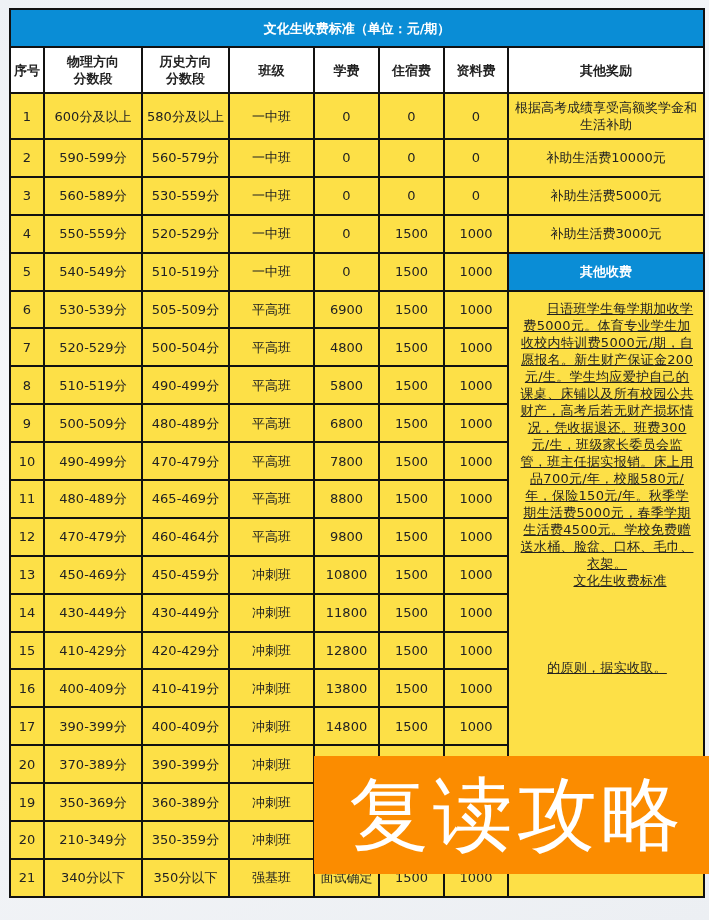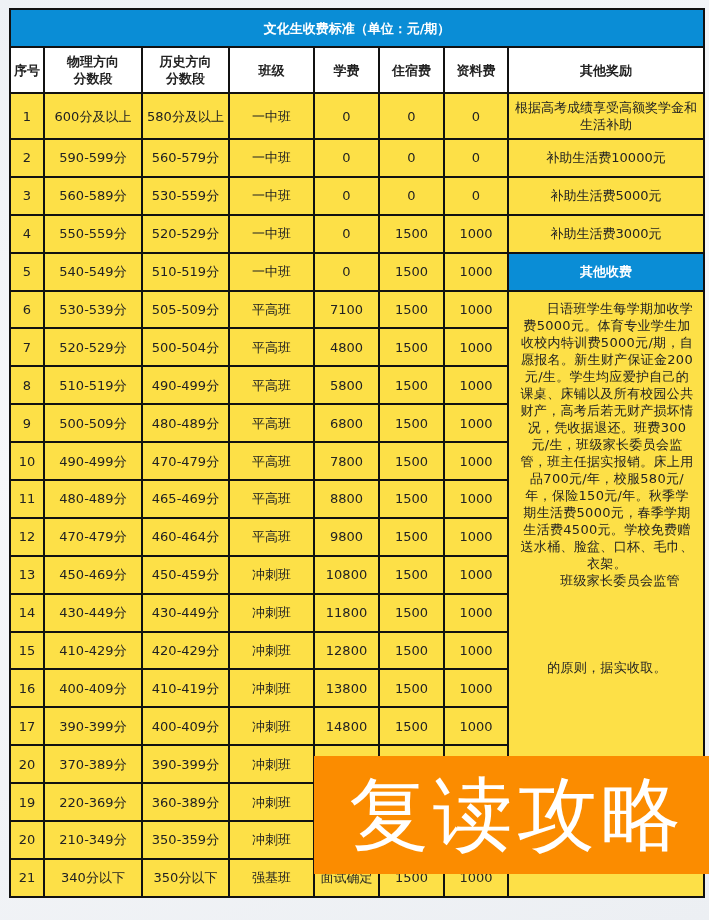--- a/index.html
+++ b/index.html
@@ -24,21 +24,21 @@
   .title-cell {
     background:#0a8dd6; color:#fff; font-weight:bold;
     height:36px; font-size:13px;
   }
   .hdr th { height:44px; font-weight:bold; font-size:13px; background:#fff; }
   .data-row td { height:35.9px; }
   .reward-blue { background:#0a8dd6; color:#fff; font-weight:bold;font-family:Liberation Serif, serif; }
   .other-text {
     vertical-align:top !important; text-align:left;
     padding:8px 8px 0 10px !important;
-    font-size:13.5px; line-height:23.6px; letter-spacing:0.3px;
+    font-size:13.5px; line-height:23.6px; letter-spacing:0.3px;text-decoration:underline;
   }
   .indent { display:block; text-indent:2em; }
   .banner {
     position:absolute; left:314px; top:756px; width:406px; height:118px;
     background:#fb8c00;
     display:flex; align-items:center; justify-content:center;
   }
   .banner span {
     color:#fff; font-size:80px; line-height:1; letter-spacing:4px;
     font-family:"DejaVu Sans", sans-serif;
@@ -122,26 +122,26 @@
         <td>0</td>
         <td>1500</td>
         <td>1000</td>
         <td class="reward-blue">其他收费</td>
       </tr>
       <tr class="data-row">
         <td>6</td>
         <td>530-539分</td>
         <td>505-509分</td>
         <td>平高班</td>
-        <td>7100</td>
+        <td>6900</td>
         <td>1500</td>
         <td>1000</td>
         <td class="other-text" rowspan="16">
           <span class="indent">日语班学生每学期加收学费5000元。体育专业学生加收校内特训费5000元/期，自愿报名。新生财产保证金200元/生。学生均应爱护自己的课桌、床铺以及所有校园公共财产，高考后若无财产损坏情况，凭收据退还。班费300元/生，班级家长委员会监管，班主任据实报销。床上用品700元/年，校服580元/年，保险150元/年。秋季学期生活费5000元，春季学期生活费4500元。学校免费赠送水桶、脸盆、口杯、毛巾、衣架。</span>
-          <span class="indent">班级家长委员会监管</span>
+          <span class="indent">文化生收费标准</span>
           <span style="display:block;height:70px"></span>
           <span style="display:block">的原则，据实收取。</span>
         </td>
       </tr>
       <tr class="data-row">
         <td>7</td>
         <td>520-529分</td>
         <td>500-504分</td>
         <td>平高班</td>
         <td>4800</td>
@@ -242,21 +242,21 @@
         <td>20</td>
         <td>370-389分</td>
         <td>390-399分</td>
         <td>冲刺班</td>
         <td></td>
         <td></td>
         <td></td>
       </tr>
       <tr class="data-row">
         <td>19</td>
-        <td>220-369分</td>
+        <td>350-369分</td>
         <td>360-389分</td>
         <td>冲刺班</td>
         <td></td>
         <td></td>
         <td></td>
       </tr>
       <tr class="data-row">
         <td>20</td>
         <td>210-349分</td>
         <td>350-359分</td>

